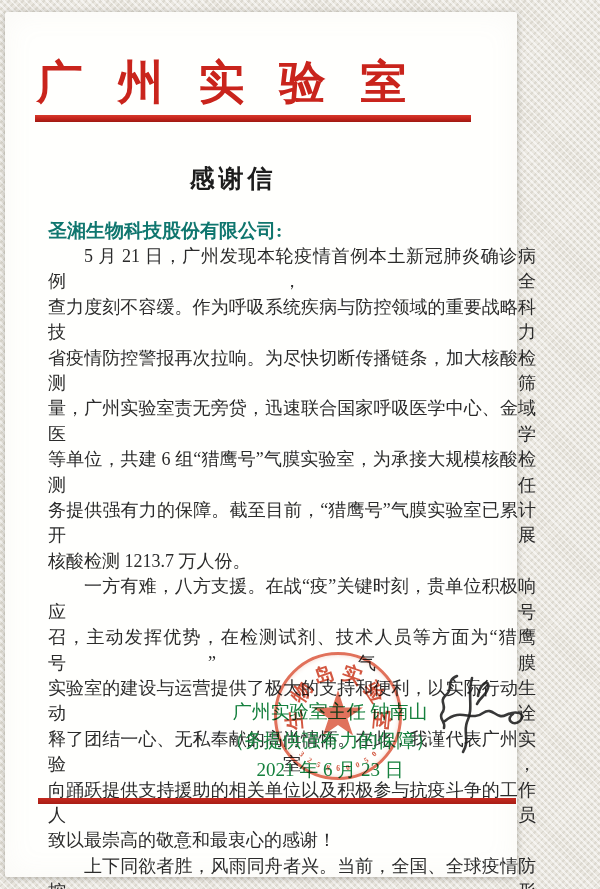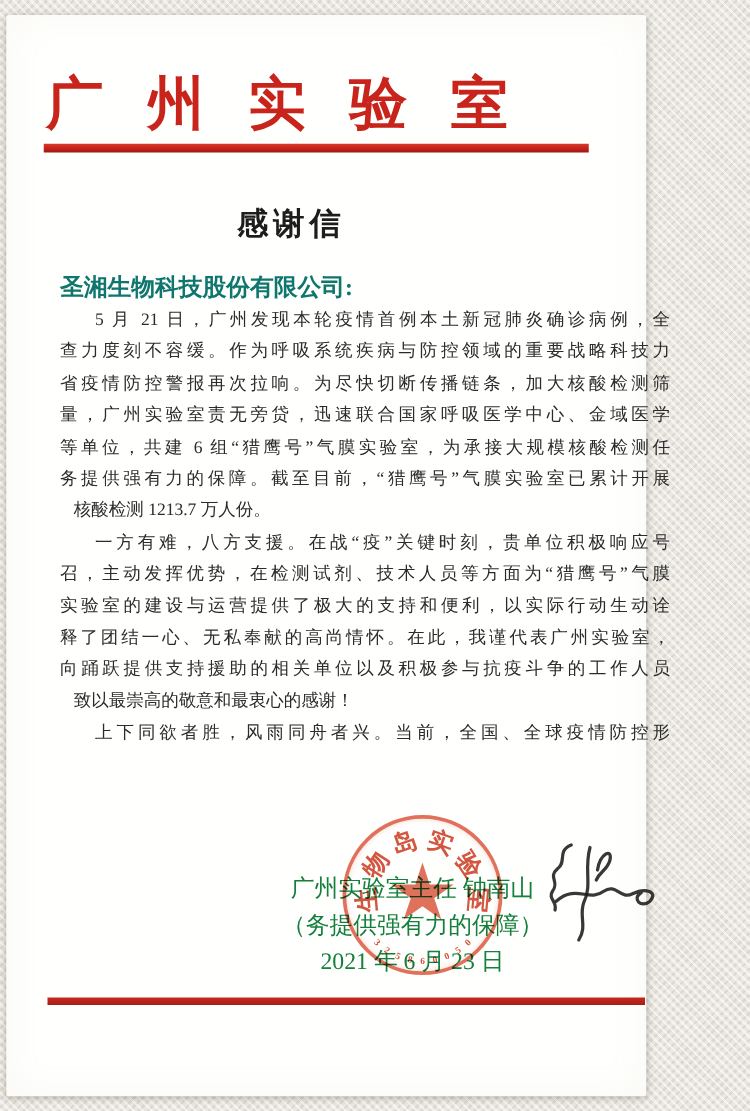--- a/index.html
+++ b/index.html
@@ -25,24 +25,24 @@
     background:linear-gradient(#d83a2c 0%, #c3221a 55%, #9e1912 100%);}
 
   .letter-title{position:absolute;top:150px;left:0;width:100%;margin:0;text-align:center;
     transform:translateX(-28px);
     font-size:25px;font-weight:bold;letter-spacing:4px;color:#1d1d1d;}
 
   
   .body-block{position:absolute;left:43px;top:206px;width:488px;color:var(--text,#2b2b2b);}
   .salutation{font-size:19px;font-weight:bold;line-height:26px;color:#0f766e;}
   .para{margin:0;}
-  .line{font-size:14px;line-height:25.4px;text-align:justify;text-align-last:justify;
+  .line{font-size:18px;line-height:25.4px;text-align:justify;text-align-last:justify;
         color:var(--text,#2b2b2b);}
   .line.first{text-indent:2em;}
-  .line.end{text-align-last:left;margin-left:11px;}
+  .line.end{text-align-last:left;}
 
   
   .closing{position:absolute;left:220px;top:685px;width:210px;text-align:center;
     font-size:19px;line-height:29px;color:#15803d;}
 
   
   .seal{position:absolute;left:269px;top:640px;width:128px;height:128px;
     mix-blend-mode:multiply;opacity:.93;pointer-events:none;}
   .seal-ring{position:absolute;inset:0;border:3.5px solid rgba(216,74,46,.85);
     border-radius:50%;box-shadow:inset 0 0 4px rgba(216,74,46,.25);}

